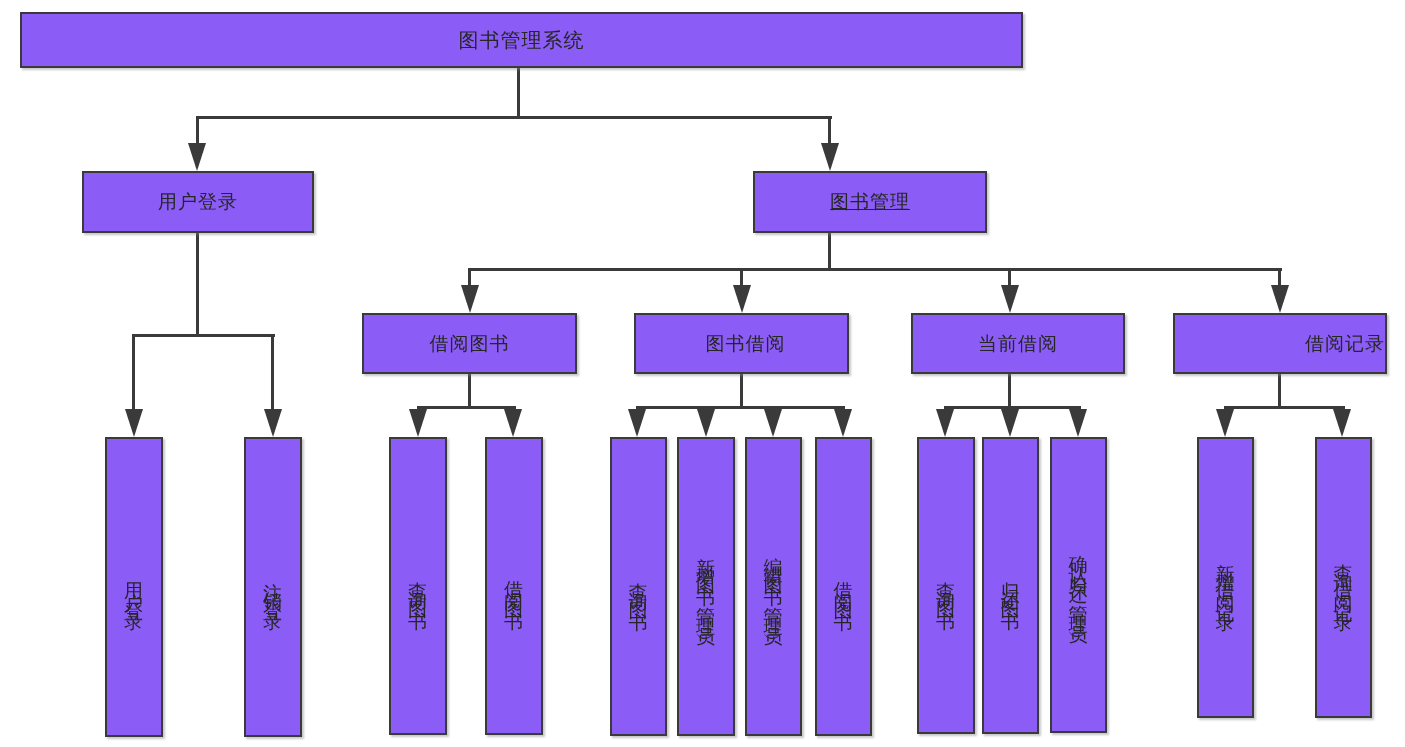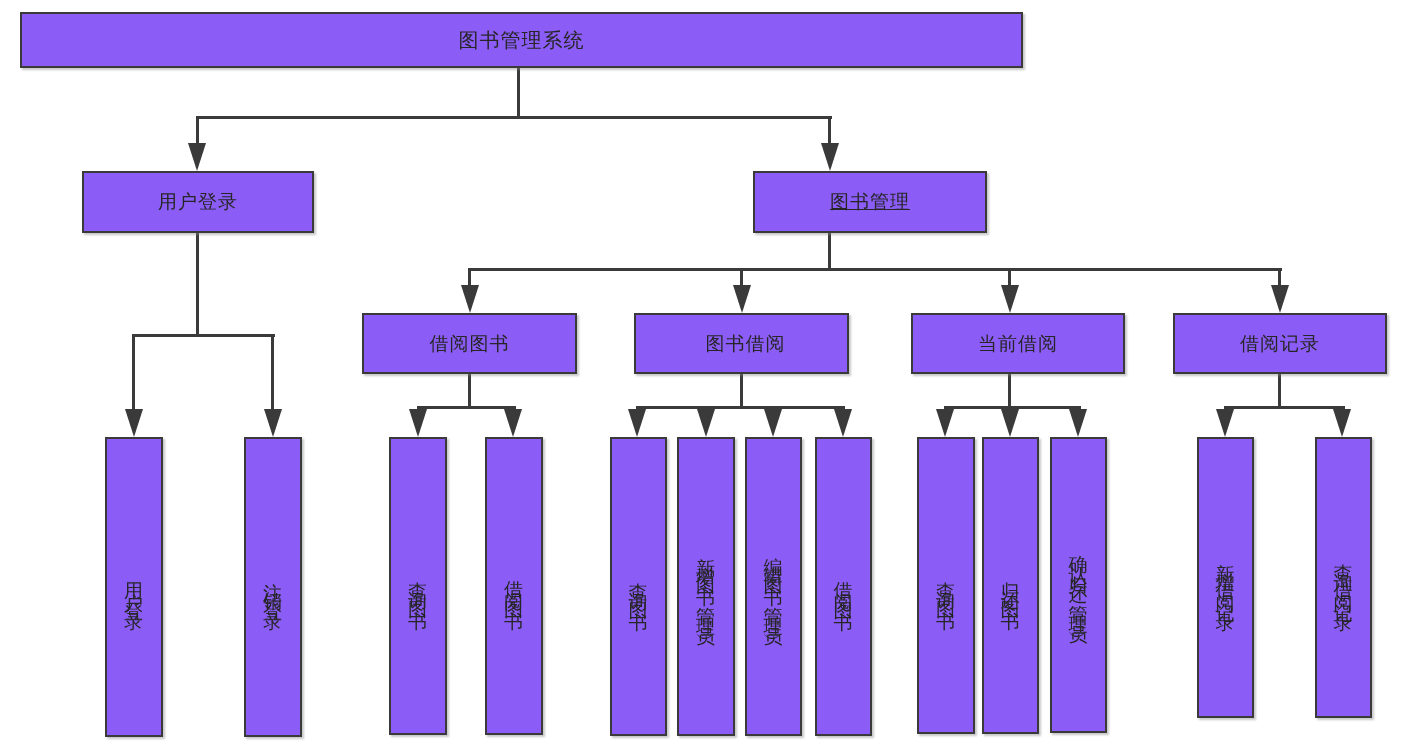--- a/index.html
+++ b/index.html
@@ -100,21 +100,21 @@
 
   <div class="node h-node" style="left:362px;top:313px;width:215px;height:61px;">
     <span>借阅图书</span>
   </div>
   <div class="node h-node" style="left:634px;top:313px;width:215px;height:61px;padding-left:8px;">
     <span>图书借阅</span>
   </div>
   <div class="node h-node" style="left:903px;top:313px;width:214px;height:61px;margin-left:8px;">
     <span>当前借阅</span>
   </div>
-  <div class="node h-node" style="left:1173px;top:313px;width:214px;height:61px;">
+  <div class="node h-node" style="left:1173px;top:313px;width:214px;height:61px;justify-content:flex-end;">
     <span>借阅记录</span>
   </div>
 
   <div class="node v-node" style="left:105px;top:437px;width:58px;height:300px;">
     <span>用户登录</span>
   </div>
   <div class="node v-node" style="left:244px;top:437px;width:58px;height:300px;">
     <span>注销登录</span>
   </div>
 

